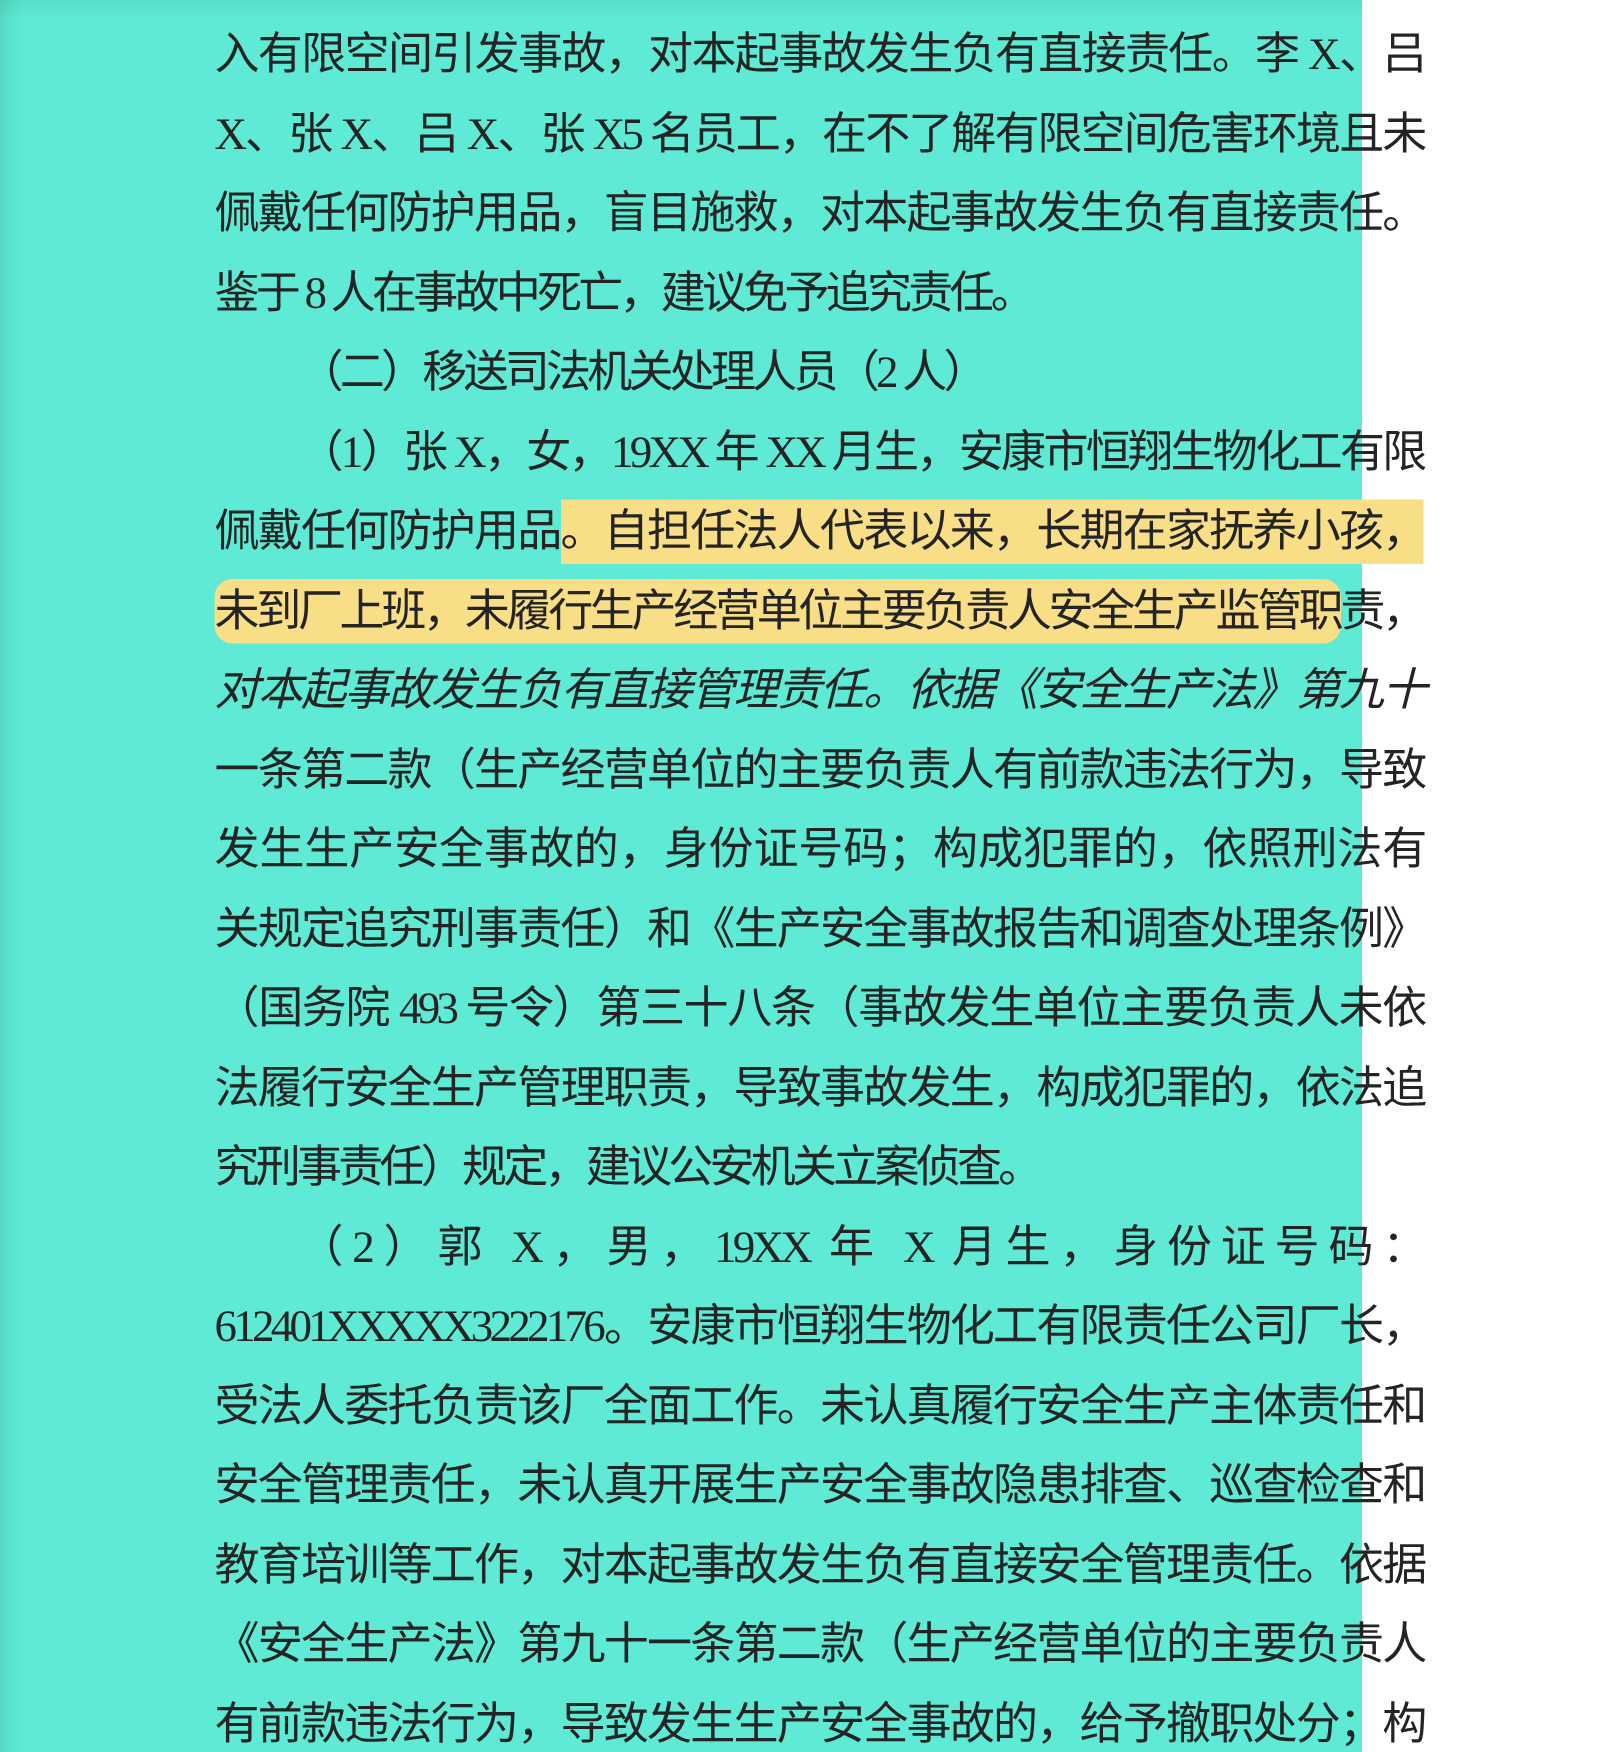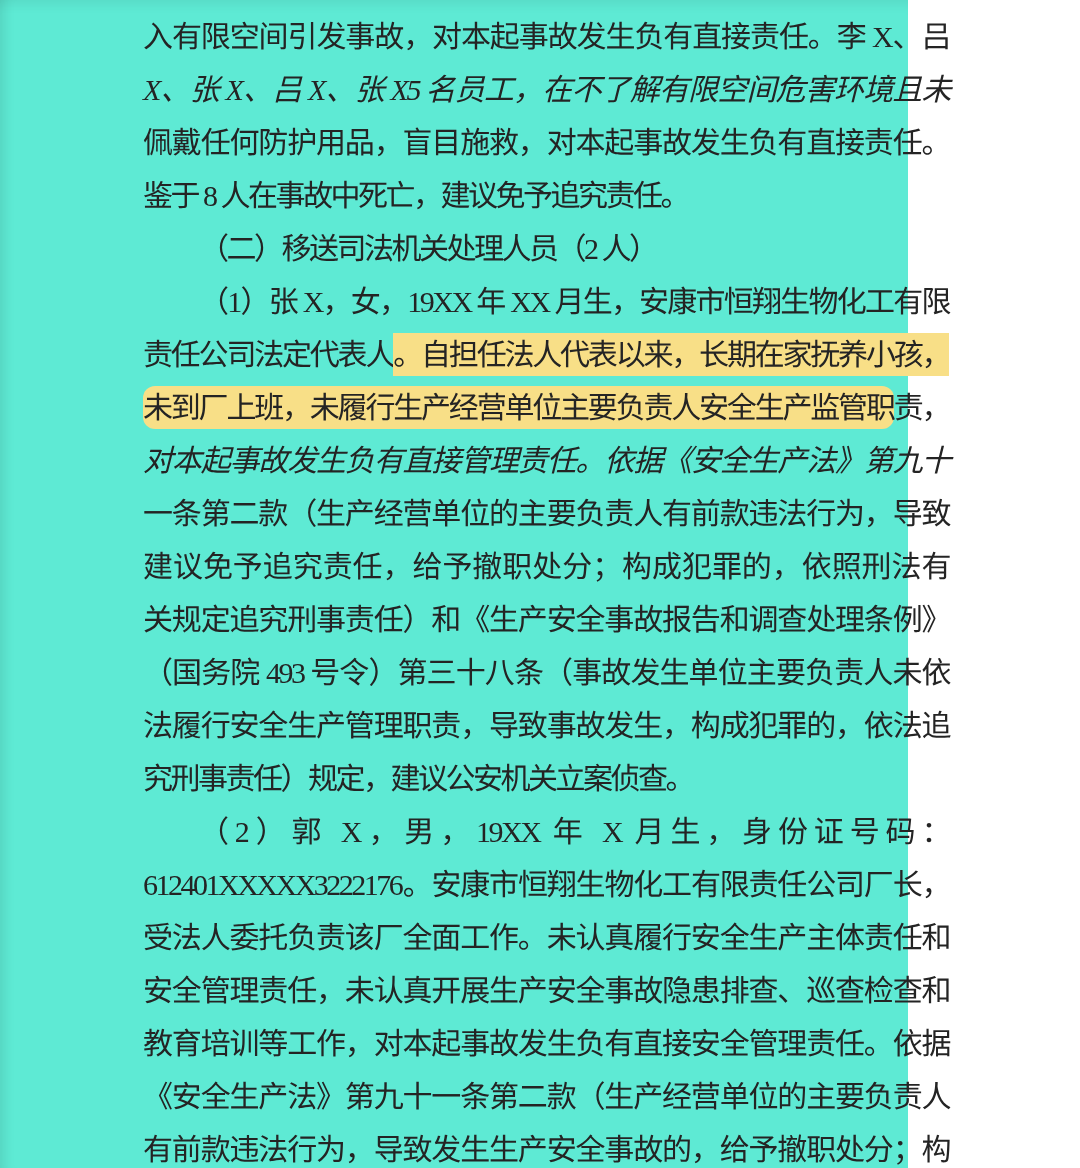--- a/index.html
+++ b/index.html
@@ -45,30 +45,30 @@
     background: #f8df87;
     padding: 5px 0;
   }
 </style>
 </head>
 <body>
 
 <div class="page">
   <div class="content">
       <div class="line fill"><span style="color: rgb(36, 36, 36);">入有限空间引发事故，对本起事故发生负有直接责任。李 X、吕</span></div>
-      <div class="line fill"><span style="color: rgb(36, 36, 36); font-style: italic;">X、张 X、吕 X、张 X5 名员工，在不了解有限空间危害环境且未</span></div>
+      <div class="line fill"><span style="color: rgb(36, 36, 36);">X、张 X、吕 X、张 X5 名员工，在不了解有限空间危害环境且未</span></div>
       <div class="line fill"><span style="color: rgb(36, 36, 36);">佩戴任何防护用品，盲目施救，对本起事故发生负有直接责任。</span></div>
       <div class="line"><span style="color: rgb(36, 36, 36);">鉴于 8 人在事故中死亡，建议免予追究责任。</span></div>
       <div class="line indent"><span style="color: rgb(36, 36, 36);">（二）移送司法机关处理人员（2 人）</span></div>
       <div class="line fill indent"><span style="color: rgb(36, 36, 36);">（1）张 X，女，19XX 年 XX 月生，安康市恒翔生物化工有限</span></div>
-      <div class="line fill"><span style="color: rgb(36, 36, 36);">责任公司法定代表人</span><span class="hl" style="background: rgb(248, 223, 135); color: rgb(36, 36, 36);">。自担任法人代表以来，长期在家抚养小孩，</span></div>
+      <div class="line fill"><span style="color: rgb(36, 36, 36);">佩戴任何防护用品</span><span class="hl" style="background: rgb(248, 223, 135); color: rgb(36, 36, 36);">。自担任法人代表以来，长期在家抚养小孩，</span></div>
       <div class="line fill"><span class="hl" style="background: rgb(248, 223, 135); color: rgb(36, 36, 36); border-radius: 12px;">未到厂上班，未履行生产经营单位主要负责人安全生产监管职</span><span style="color: rgb(36, 36, 36);">责，</span></div>
       <div class="line fill"><span style="color: rgb(36, 36, 36); font-style: italic;">对本起事故发生负有直接管理责任。依据《安全生产法》第九十</span></div>
       <div class="line fill"><span style="color: rgb(36, 36, 36);">一条第二款（生产经营单位的主要负责人有前款违法行为，导致</span></div>
-      <div class="line fill"><span style="color: rgb(36, 36, 36);">建议免予追究责任，给予撤职处分；构成犯罪的，依照刑法有</span></div>
+      <div class="line fill"><span style="color: rgb(36, 36, 36);">发生生产安全事故的，身份证号码；构成犯罪的，依照刑法有</span></div>
       <div class="line fill"><span style="color: rgb(36, 36, 36);">关规定追究刑事责任）和《生产安全事故报告和调查处理条例》</span></div>
       <div class="line fill"><span style="color: rgb(36, 36, 36);">（国务院 493 号令）第三十八条（事故发生单位主要负责人未依</span></div>
       <div class="line fill"><span style="color: rgb(36, 36, 36);">法履行安全生产管理职责，导致事故发生，构成犯罪的，依法追</span></div>
       <div class="line"><span style="color: rgb(36, 36, 36);">究刑事责任）规定，建议公安机关立案侦查。</span></div>
       <div class="line fill indent"><span style="color: rgb(36, 36, 36);">（2）郭 X，男，19XX 年 X 月生，身份证号码：</span></div>
       <div class="line fill"><span style="color: rgb(36, 36, 36);">612401XXXXX3222176。安康市恒翔生物化工有限责任公司厂长，</span></div>
       <div class="line fill"><span style="color: rgb(36, 36, 36);">受法人委托负责该厂全面工作。未认真履行安全生产主体责任和</span></div>
       <div class="line fill"><span style="color: rgb(36, 36, 36);">安全管理责任，未认真开展生产安全事故隐患排查、巡查检查和</span></div>
       <div class="line fill"><span style="color: rgb(36, 36, 36);">教育培训等工作，对本起事故发生负有直接安全管理责任。依据</span></div>
       <div class="line fill"><span style="color: rgb(36, 36, 36);">《安全生产法》第九十一条第二款（生产经营单位的主要负责人</span></div>

